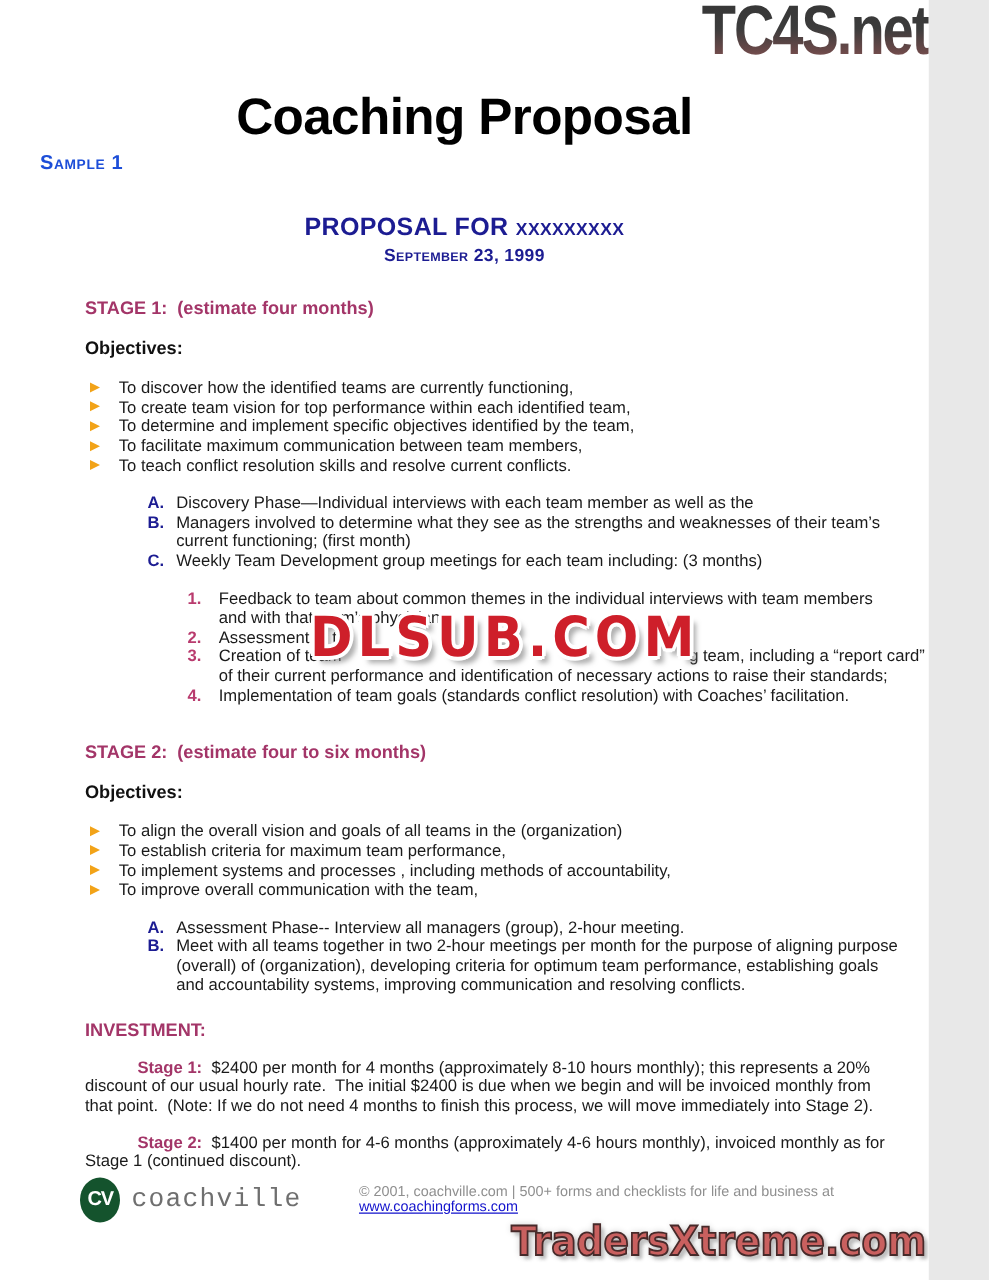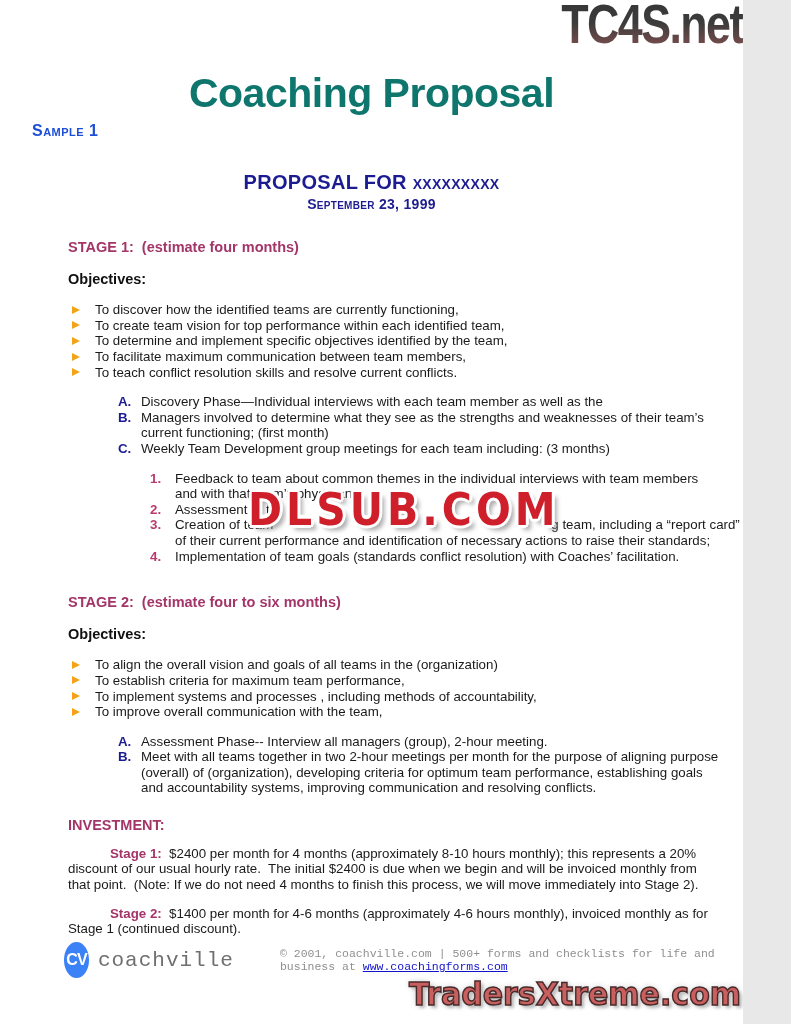--- a/index.html
+++ b/index.html
@@ -5,21 +5,21 @@
   html,body{margin:0;padding:0;background:#e8e8e8;}
   .page{position:relative;width:743px;height:1024px;background:#ffffff;overflow:hidden;
         font-family:"Liberation Sans",sans-serif;color:#1a1a1a;}
 
   
   .tc4s{position:absolute;top:-4px;right:0;font-weight:bold;font-size:56px;line-height:1;
         letter-spacing:-2px;transform:scaleX(0.80);transform-origin:100% 0;
         background:linear-gradient(180deg,#353535 0%,#3c3c3c 48%,#6d4a4a 82%,#946767 100%);
         -webkit-background-clip:text;background-clip:text;color:transparent;}
 
-  .title{margin:72px 0 0;text-align:center;color:#0f766e;font-size:41px;font-weight:bold;
+  .title{margin:72px 0 0;text-align:center;color:#000000;font-size:41px;font-weight:bold;
          letter-spacing:-0.5px;line-height:1.05;}
   .sample{margin:7px 0 0 32px;color:#1d4ed8;font-weight:bold;font-size:16px;
           font-variant:small-caps;letter-spacing:0.5px;}
   .proposal-for{margin-top:31px;text-align:center;color:#1c1c92;font-weight:bold;
                 font-size:20px;font-variant:small-caps;letter-spacing:0.3px;}
   .proposal-date{margin-top:2px;text-align:center;color:#1c1c92;font-weight:bold;
                  font-size:14px;font-variant:small-caps;letter-spacing:0.3px;}
 
   .content{margin-left:68px;width:652px;font-size:13.3px;line-height:15.6px;}
 
@@ -49,26 +49,26 @@
              letter-spacing:4px;color:#ce1f2a;transform:scaleY(1.08);transform-origin:top left;
              text-shadow:-3px 0 0 #fff,3px 0 0 #fff,0 -3px 0 #fff,0 3px 0 #fff,
                          -2px -2px 0 #fff,2px -2px 0 #fff,-2px 2px 0 #fff,2px 2px 0 #fff,
                          5px 5px 4px rgba(130,130,130,0.65);}
 
   .investment-label{margin-top:22px;color:#a33568;font-weight:bold;font-size:14.5px;}
   .invest-p{margin-top:12px;white-space:pre-wrap;}
   .invest-stage{color:#a33568;font-weight:bold;margin-left:42px;}
 
   .footer{position:absolute;left:64px;top:942px;display:flex;align-items:center;z-index:2;}
-  .cv-logo{width:36px;height:36px;border-radius:50%;background:#3b82f6;color:#fff;
+  .cv-logo{width:36px;height:36px;border-radius:50%;background:#14532d;color:#fff;
            display:flex;align-items:center;justify-content:center;
            font-weight:bold;font-size:16px;letter-spacing:-1px;}
   .cv-name{margin-left:9px;font-family:"Liberation Mono",monospace;font-size:21px;
            color:#6f6f6f;letter-spacing:1px;}
-  .copyright{margin-left:46px;font-size:11.5px;color:#8f8f8f;font-family:Liberation Mono, monospace;}
+  .copyright{margin-left:46px;font-size:11.5px;color:#8f8f8f;}
   .copyright a{color:#1212cc;text-decoration:underline;}
 
   .traders{position:absolute;right:2px;top:978px;z-index:5;
            font-family:"DejaVu Sans",sans-serif;font-weight:bold;font-size:30px;line-height:1;
            color:#c9605f;-webkit-text-stroke:1.4px #472a2a;letter-spacing:0;
            transform:scaleY(1.08);transform-origin:top right;
            text-shadow:0 0 6px #c4c4c4,3px 3px 3px #b9b9b9;}
 </style>
 </head>
 <body>

